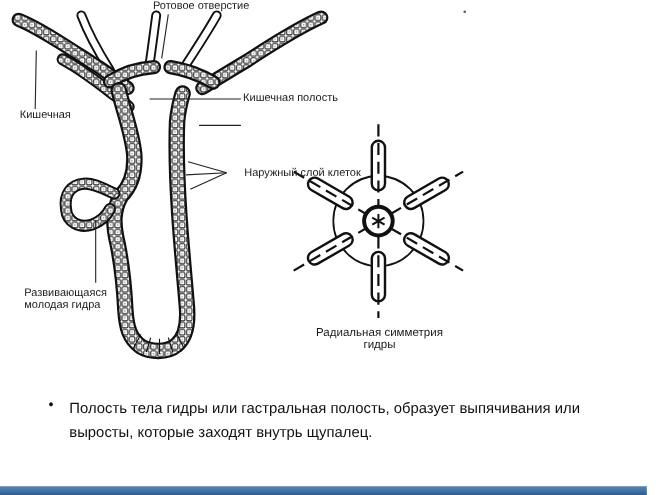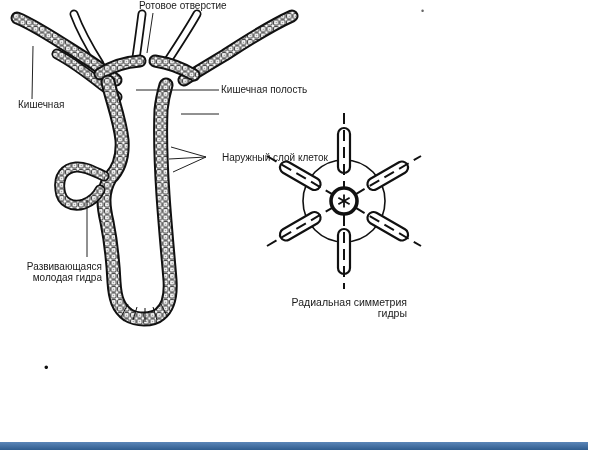--- a/index.html
+++ b/index.html
@@ -9,24 +9,24 @@
     font-family:"Liberation Sans", sans-serif;
     color:#1a1a1a;
   }
   .figure-svg { position:absolute; left:0; top:0; }
   .lbl {
     position:absolute;
     font-size:10px; line-height:10.5px;
     color:#1a1a1a; white-space:nowrap;
   }
   .lbl.wrap { white-space:normal; }
-  .lbl.center { text-align:right; }
+  .lbl.center { text-align:left; }
   .radial-caption {
     position:absolute; left:283px; top:297px; width:124px;
-    font-size:10.5px; line-height:10.5px; text-align:right; color:#1a1a1a;
+    font-size:10.5px; line-height:10.5px; text-align:center; color:#1a1a1a;
   }
   .desc-marker {
     position:absolute; left:421px; top:6px;
     font-size:9px; color:#666;
   }
   .desc-text {
     position:absolute; left:443px; top:5px; width:129px;
     font-size:13px; line-height:17.4px; color:#111;
   }
   .note-marker {
@@ -145,16 +145,17 @@
   <div class="lbl" style="left:18px; top:100px;">Кишечная</div>
   <div class="lbl" style="left:221px; top:85px;text-align:center;">Кишечная полость</div>
   <div class="lbl" style="left:222px; top:109px;margin-top:44px;">Наружный слой клеток</div>
   <div class="lbl wrap center" style="left:22px; top:262px; width:80px;">Развивающаяся молодая гидра</div>
 
   <div class="radial-caption">Радиальная симметрия гидры</div>
 
   <div class="desc-marker">•</div>
 
   <div class="note-marker">•</div>
+  <div class="note-text">Полость тела гидры или гастральная полость, образует выпячивания или выросты, которые заходят внутрь щупалец.</div>
 
   <div class="footer-bar" style="background: linear-gradient(rgb(91, 134, 184), rgb(47, 92, 142));"></div>
 
 </div>
 
 </body></html>

